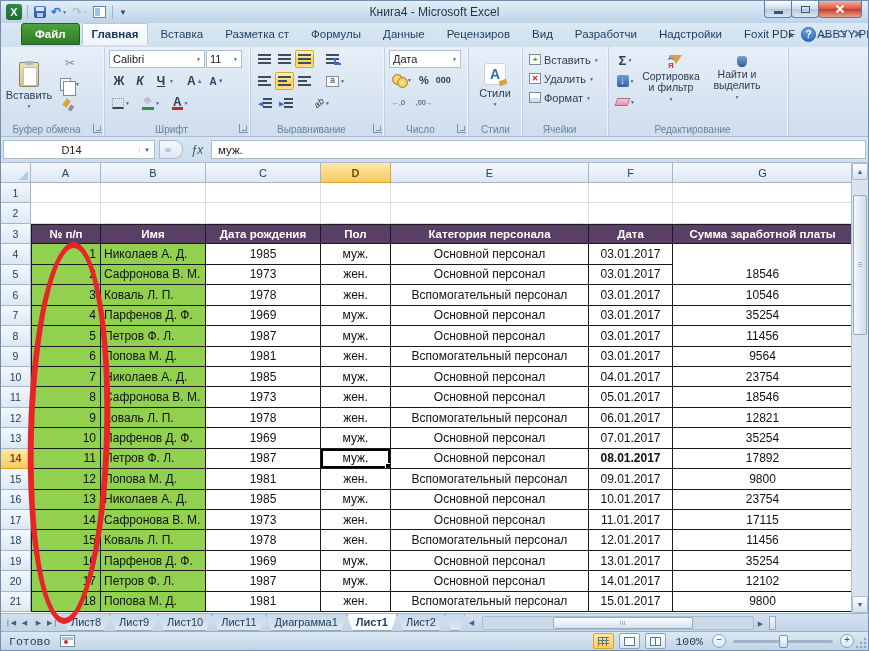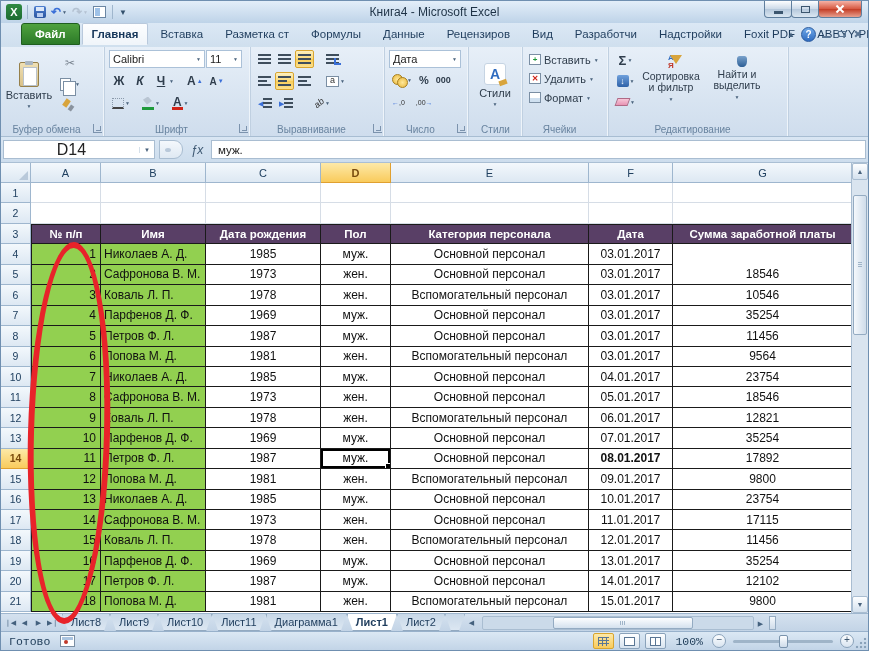--- a/index.html
+++ b/index.html
@@ -136,21 +136,21 @@
   .binoc{position:relative;width:20px;height:14px;}
   .binoc::before,.binoc::after{content:'';position:absolute;top:2px;width:9px;height:11px;border-radius:3px 3px 50% 50%;
     background:linear-gradient(#7aa2cc,#2d5f96);}
   .binoc::after{right:0;}
   .bigbtn{display:flex;flex-direction:column;align-items:center;justify-content:flex-start;gap:1px;width:66px;height:66px;
     font-size:10.5px;color:#2f3d4c;text-align:center;line-height:11px;padding-top:4px;}
   
   .fbar{position:absolute;top:136px;left:0;right:0;height:26px;background:linear-gradient(#d9e6f3,#cddded);
     display:flex;align-items:center;padding:0 2px;border-bottom:1px solid #aabfd4;}
   .namebox{width:152px;height:19px;background:#fff;border:1px solid #a9bdd1;display:flex;align-items:center;}
-  .namebox .nb-text{flex:1;text-align:center;font-size:16px;color:#222;}
+  .namebox .nb-text{flex:1;text-align:center;font-size:11px;color:#222;}
   .namebox .nb-arrow{width:15px;text-align:center;font-size:6px;color:#4a637d;border-left:1px solid #d5e0ea;}
   .pill{width:24px;height:19px;background:linear-gradient(#f4f8fc,#dfe9f3);border:1px solid #a9bdd1;border-radius:0 9px 9px 0;
     margin-left:4px;position:relative;}
   .pill::before{content:'';position:absolute;left:5px;top:7px;width:6px;height:4px;border-radius:50%;background:#b9c9da;}
   .fx{width:28px;text-align:center;font-size:12px;font-style:italic;color:#3d5possible2;color:#3d5872;}
   .fvalue{flex:1;height:19px;background:#fff;border:1px solid #a9bdd1;font-size:11.5px;color:#222;
     display:flex;align-items:center;padding:0 6px;}
   
   .gridwrap{position:absolute;top:162px;left:0;width:852px;height:450px;background:#fff;overflow:hidden;}
   .chrow{display:flex;height:20px;}

